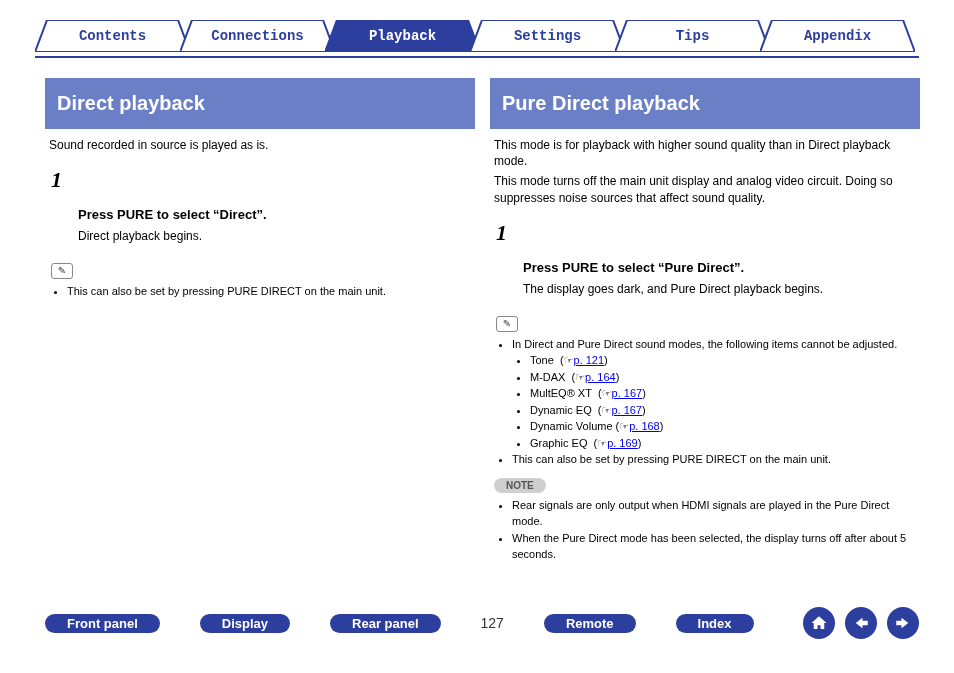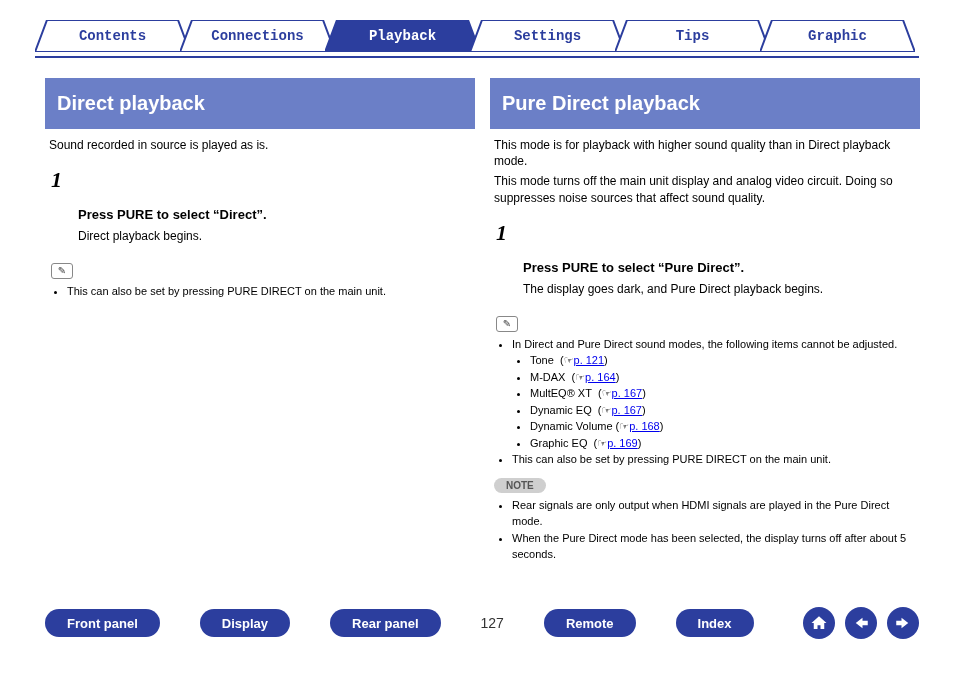--- a/index.html
+++ b/index.html
@@ -33,21 +33,21 @@
 
   ul.notes { list-style: disc; padding-left: 22px; font-size: 11px; line-height: 1.5; }
   ul.sub   { list-style: disc; padding-left: 18px; }
   .link-ref { text-decoration: underline; }
   .hand { font-size: 11px; }
 
   .note-pill { display: inline-block; background: #cfcfcf; color: #555; font-size: 10px; font-weight: bold; padding: 2px 12px; border-radius: 10px; margin: 10px 0 4px 4px; }
 
   
   .bottom { position: absolute; bottom: 30px; left: 45px; right: 35px; height: 40px; display: flex; align-items: center; }
-  .pill { background: #2c3e9e; color: #fff; font-weight: bold; font-size: 13px; border: none; border-radius: 14px; height: 28px; padding: 0 22px; margin-right: 40px; cursor: pointer; }
+  .pill { background: #2c3e9e; color: #fff; font-weight: bold; font-size: 13px; border: none; border-radius: 14px; height: 19px; padding: 0 22px; margin-right: 40px; cursor: pointer; }
   .page-num { font-size: 14px; color: #333; margin-right: 40px; }
   .nav-icons { margin-left: auto; display: flex; gap: 10px; }
   .circ { width: 32px; height: 32px; border-radius: 50%; background: #2c3e9e; display: flex; align-items: center; justify-content: center; cursor: pointer; }
   .circ svg { fill: #fff; }
 </style>
 </head>
 <body>
 
 <div class="tab-rail">
   <div class="tab-rail-underline"></div>
@@ -79,21 +79,21 @@
   <div class="tab" style="left:580px">
     <svg viewBox="0 0 155 32" preserveAspectRatio="none">
         <path d="M12 0 H143 L155 32 H0 Z" fill="#fff" stroke="#2c3e9e" stroke-width="2"></path>
       </svg>
     <span class="tab-label">Tips</span>
   </div>
   <div class="tab" style="left:725px">
     <svg viewBox="0 0 155 32" preserveAspectRatio="none">
         <path d="M12 0 H143 L155 32 H0 Z" fill="#fff" stroke="#2c3e9e" stroke-width="2"></path>
       </svg>
-    <span class="tab-label">Graphic</span>
+    <span class="tab-label">Appendix</span>
   </div>
 </div>
 
 <div class="col left">
   <div class="section-head">Direct playback</div>
   <div class="body-text">Sound recorded in source is played as is.</div>
 
   <div class="step">
     <div class="step-num">1</div>
     <div class="step-body">

